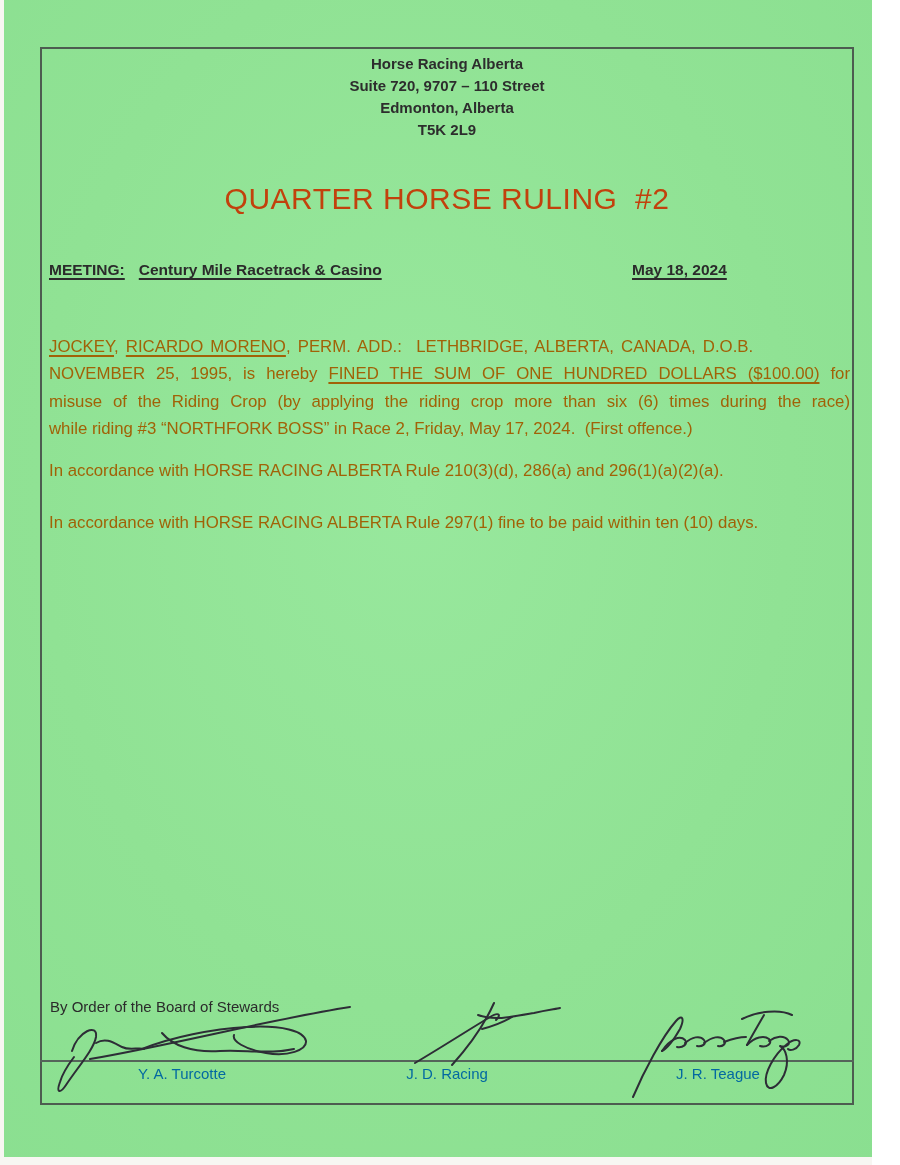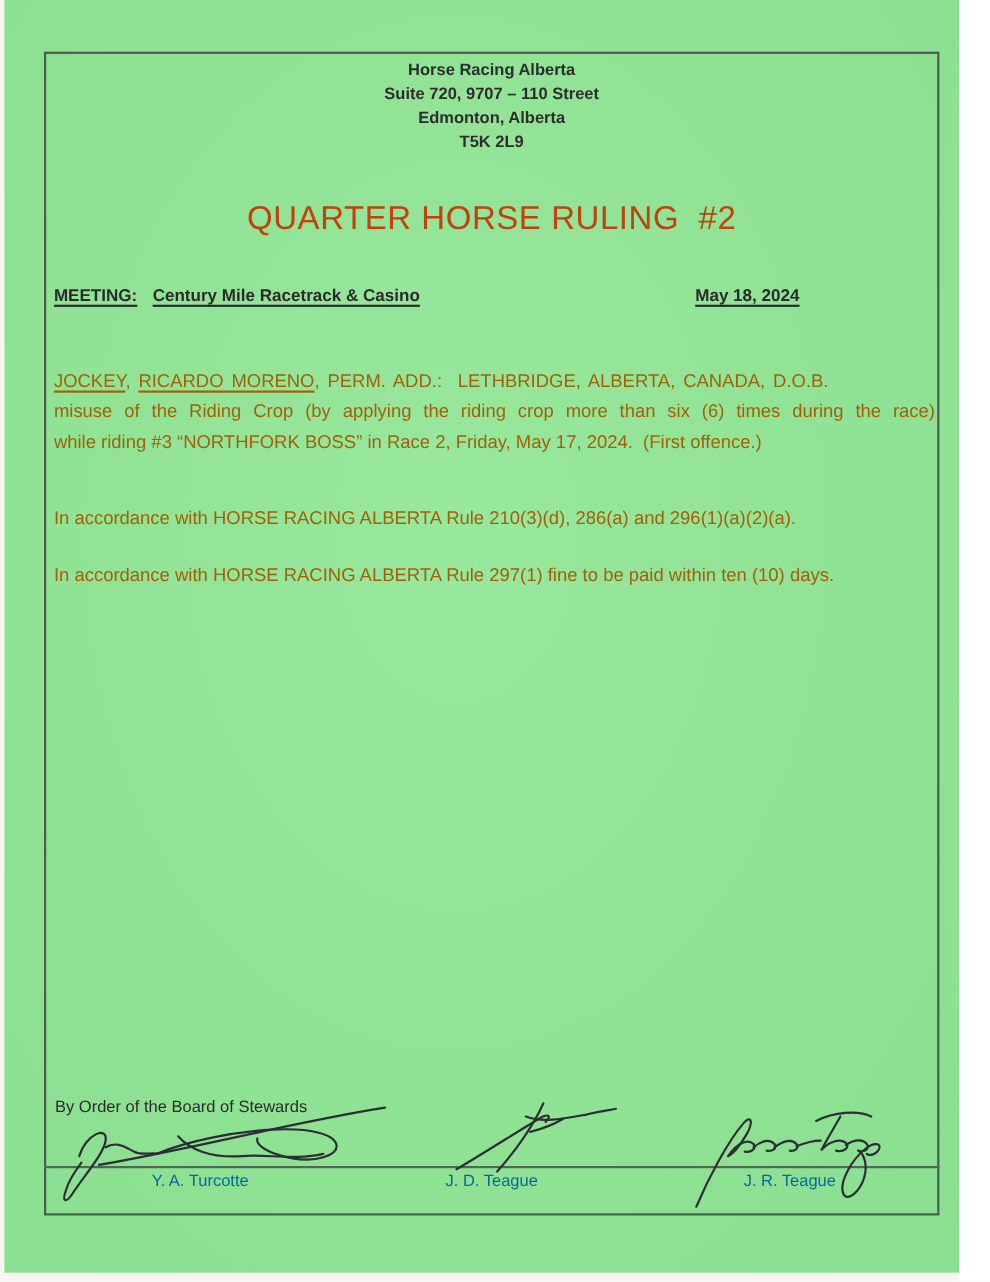--- a/index.html
+++ b/index.html
@@ -52,33 +52,34 @@
 
     <div class="title">QUARTER HORSE RULING&nbsp; #2</div>
 
     <div class="meeting">
       <span class="u">MEETING:</span><span class="venue u">Century Mile Racetrack &amp; Casino</span>
       <span class="date u">May 18, 2024</span>
     </div>
 
     <div class="para p1">
       <div class="line ws1"><span class="u">JOCKEY</span><span>, </span><span class="u">RICARDO MORENO</span><span>, PERM. ADD.:&nbsp; LETHBRIDGE, ALBERTA, CANADA, D.O.B.</span></div>
+      <div class="line jl"><span>NOVEMBER 25, 1995, is hereby </span><span class="u">FINED THE SUM OF ONE HUNDRED DOLLARS ($100.00)</span><span> for</span></div>
       <div class="line jl"><span>misuse of the Riding Crop (by applying the riding crop more than six (6) times during the race)</span></div>
       <div class="line wrapok"><span>while riding #3 “NORTHFORK BOSS” in Race 2, Friday, May 17, 2024.&nbsp; (First offence.)</span></div>
     </div>
 
     <div class="para p2">In accordance with HORSE RACING ALBERTA Rule 210(3)(d), 286(a) and 296(1)(a)(2)(a).</div>
     <div class="para p3">In accordance with HORSE RACING ALBERTA Rule 297(1) fine to be paid within ten (10) days.</div>
 
     <div class="byorder">By Order of the Board of Stewards</div>
 
     <div class="sigline"></div>
 
     <span class="signame n1">Y. A. Turcotte</span>
-    <span class="signame n2">J. D. Teague</span>
+    <span class="signame n2">J. D. Racing</span>
     <span class="signame n3">J. R. Teague</span>
 
     <svg class="sigsvg" viewBox="0 0 810 162">
 
       <g>
         <path d="M48,72 C130,58 230,32 308,20"></path>
         <path d="M30,64 C36,44 56,36 54,50 C52,62 36,80 24,98 C18,107 14,106 18,95 C20,88 26,78 32,70"></path>
         <path d="M54,56 C64,50 72,56 80,60 C88,64 96,60 102,62"></path>
         <path d="M100,62 C130,50 170,42 205,40 C240,38 262,44 264,54 C265,63 246,70 224,66 C202,62 190,54 192,48"></path>
         <path d="M120,46 C130,58 150,66 178,64 C200,62 226,68 252,62"></path>

